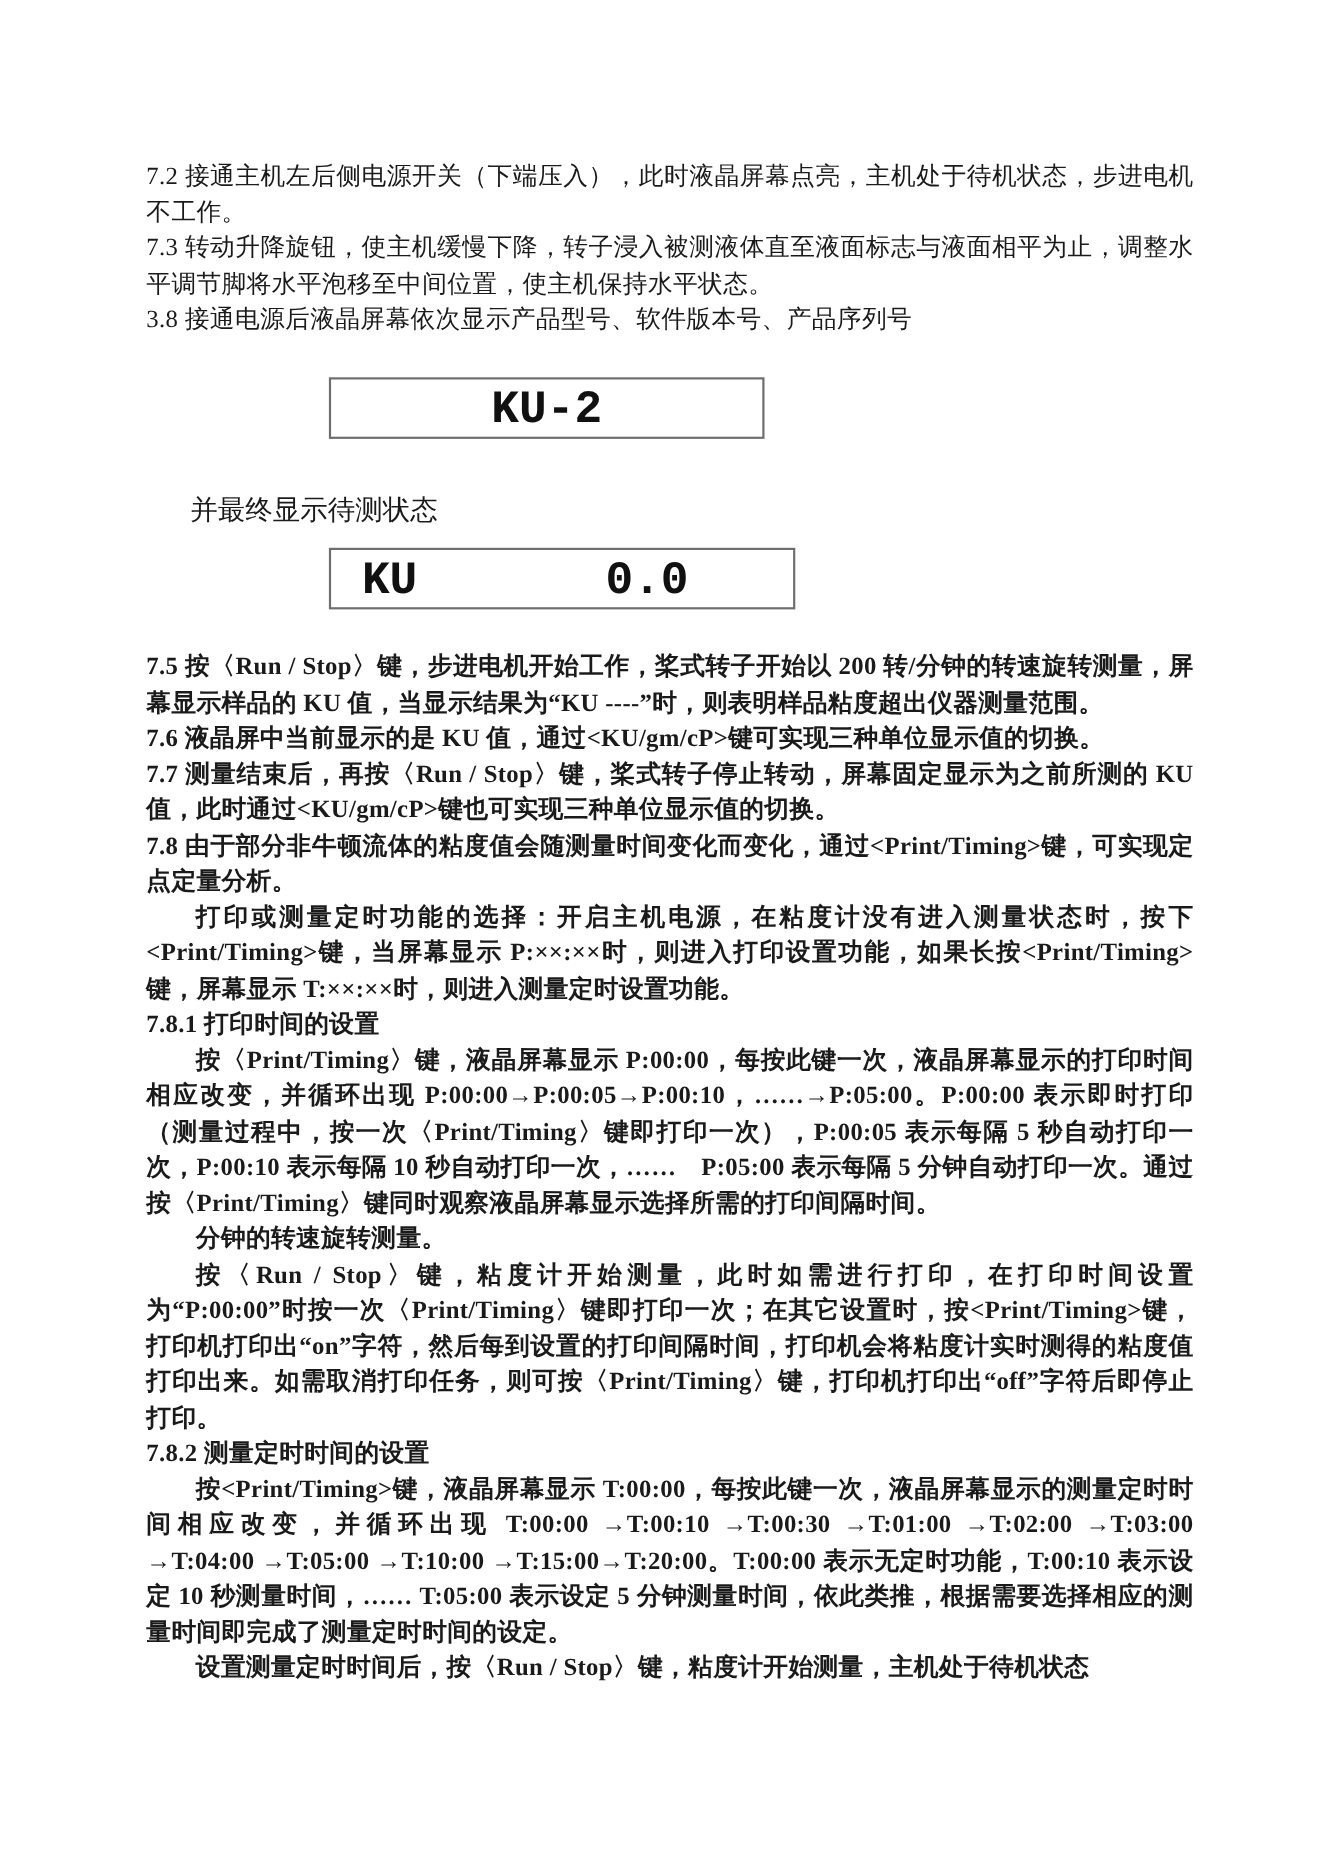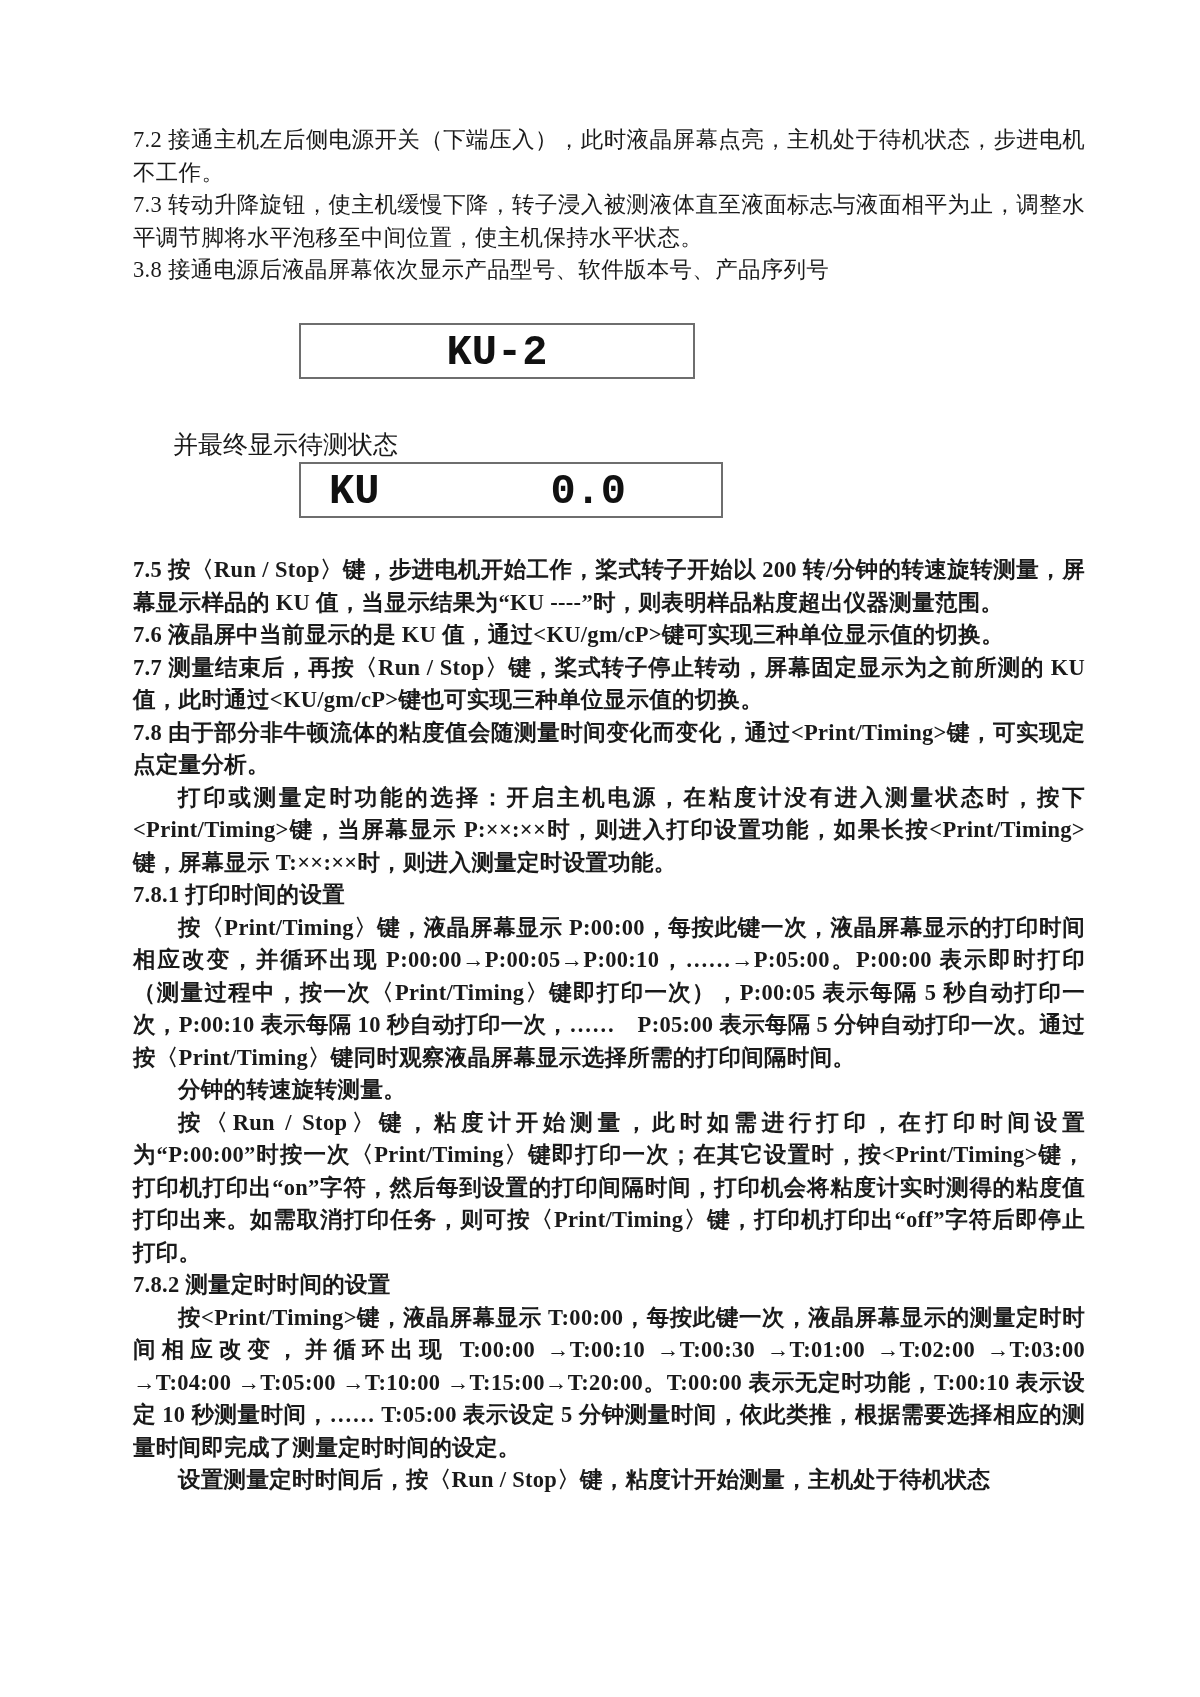--- a/index.html
+++ b/index.html
@@ -7,21 +7,21 @@
     position:relative;
     width:1200px;height:1697px;
     margin:0 auto;
     background:#ffffff;
     overflow:hidden;
     font-family:"Liberation Serif","DejaVu Serif",serif;
     color:#1a1a1a;
   }
   .content{
     position:absolute;
-    left:133px;top:124px;
+    left:133px;top:144px;
     width:952px;
   }
   p.para{
     margin:0;
     font-size:22.5px;
     line-height:32.5px;
     text-align:justify;
     letter-spacing:0.3px;
   }
   p.para.indent{ text-indent:2em; }
@@ -35,21 +35,21 @@
     font-family:"Liberation Mono","DejaVu Sans Mono",monospace;
     font-weight:bold;
     font-size:42px;
     color:#111111;
   }
   .display-box.model{
     margin-top:36px;
     justify-content:center;
   }
   .display-box.status{
-    margin-top:1px;
+    margin-top:17px;
     justify-content:flex-start;
     padding-left:28px;
     box-sizing:content-box;
   }
   .display-box.status .reading{
     margin-left:auto;
     margin-right:95px;
   }
   p.caption{
     margin:50px 0 0 0;

